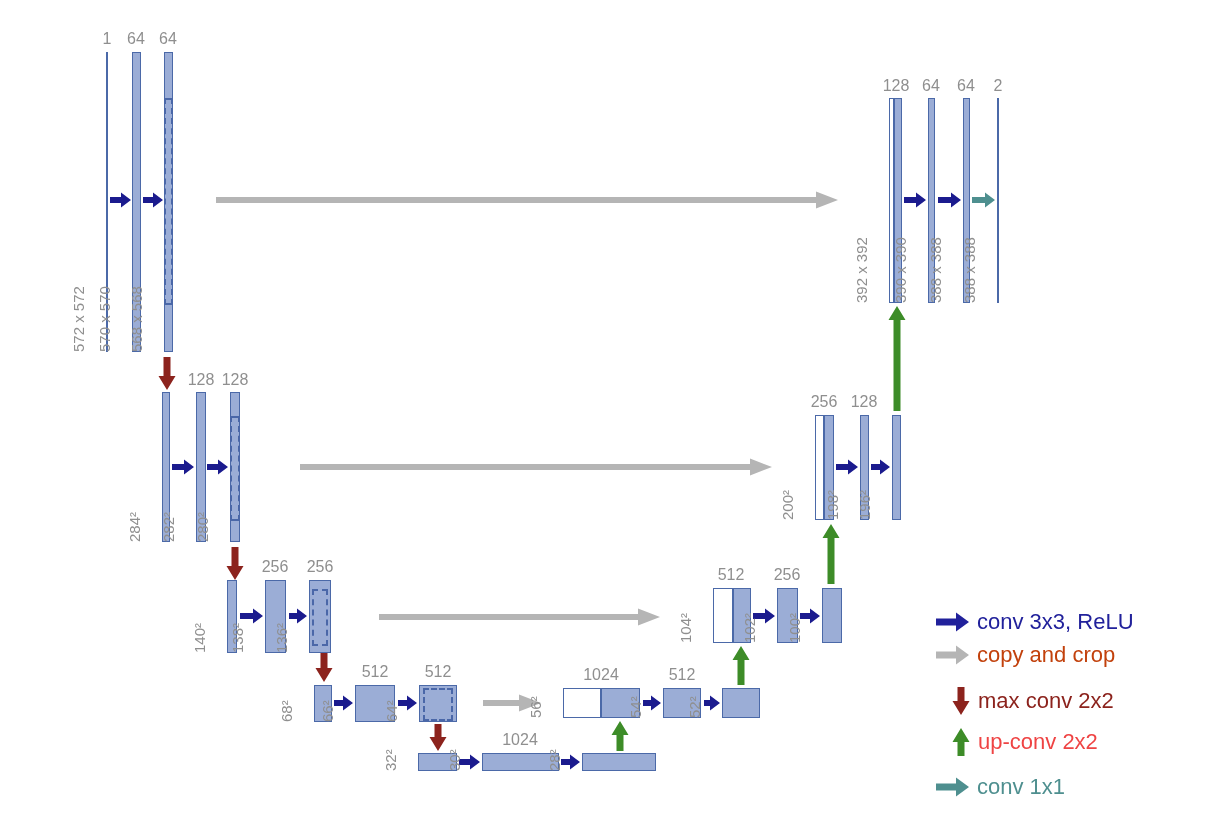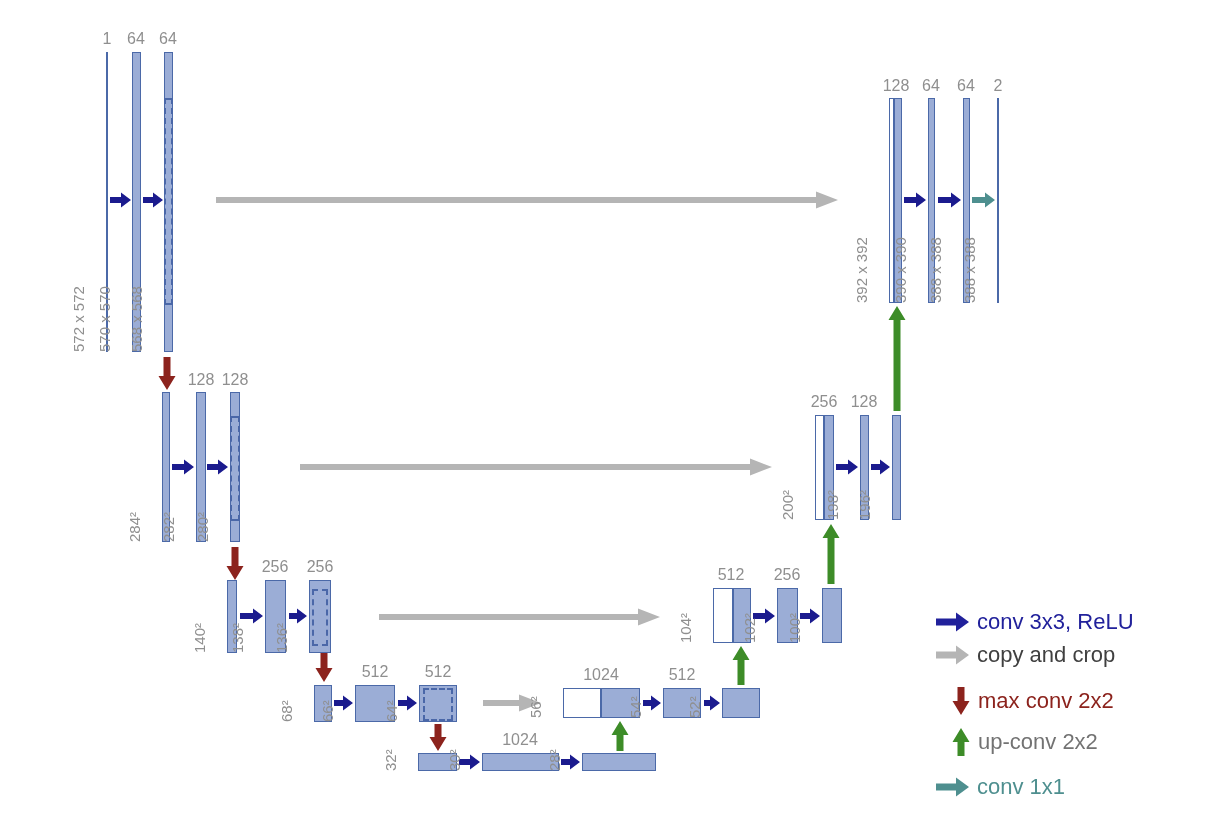--- a/index.html
+++ b/index.html
@@ -158,33 +158,33 @@
     <div class="lrow" style="top:608px">
       <svg class="licon" viewBox="0 0 34 28" width="34" height="28">
         <polygon class="lpoly" points="0,10.5 20,10.5 20,4.5 33,14 20,23.5 20,17.5 0,17.5" fill="#21219b"></polygon>
       </svg>
       <span class="llabel" style="color: rgb(33, 33, 155);">conv 3x3, ReLU</span>
     </div>
     <div class="lrow" style="top:641px">
       <svg class="licon" viewBox="0 0 34 28" width="34" height="28">
         <polygon class="lpoly" points="0,10.5 20,10.5 20,4.5 33,14 20,23.5 20,17.5 0,17.5" fill="#b5b5b5"></polygon>
       </svg>
-      <span class="llabel" style="color: #404040;">copy and crop</span>
+      <span class="llabel" style="color: #c2410c;">copy and crop</span>
     </div>
     <div class="lrow vert" style="top:687px">
       <svg class="licon" viewBox="0 0 20 30" width="20" height="30">
         <polygon class="lpoly" points="6.5,1 13.5,1 13.5,15 18.5,15 10,29 1.5,15 6.5,15" fill="#8c231d"></polygon>
       </svg>
       <span class="llabel" style="color: rgb(140, 35, 29);">max conv 2x2</span>
     </div>
     <div class="lrow vert" style="top:728px">
       <svg class="licon" viewBox="0 0 20 30" width="20" height="30">
         <polygon class="lpoly" points="6.5,29 13.5,29 13.5,15 18.5,15 10,1 1.5,15 6.5,15" fill="#3d8c28"></polygon>
       </svg>
-      <span class="llabel" style="color: #737373;">up-conv 2x2</span>
+      <span class="llabel" style="color: #ef4444;">up-conv 2x2</span>
     </div>
     <div class="lrow" style="top:773px">
       <svg class="licon" viewBox="0 0 34 28" width="34" height="28">
         <polygon class="lpoly" points="0,10.5 20,10.5 20,4.5 33,14 20,23.5 20,17.5 0,17.5" fill="#4e8f8f"></polygon>
       </svg>
       <span class="llabel" style="color: rgb(78, 143, 143);">conv 1x1</span>
     </div>
   </div>
 
 </div>

